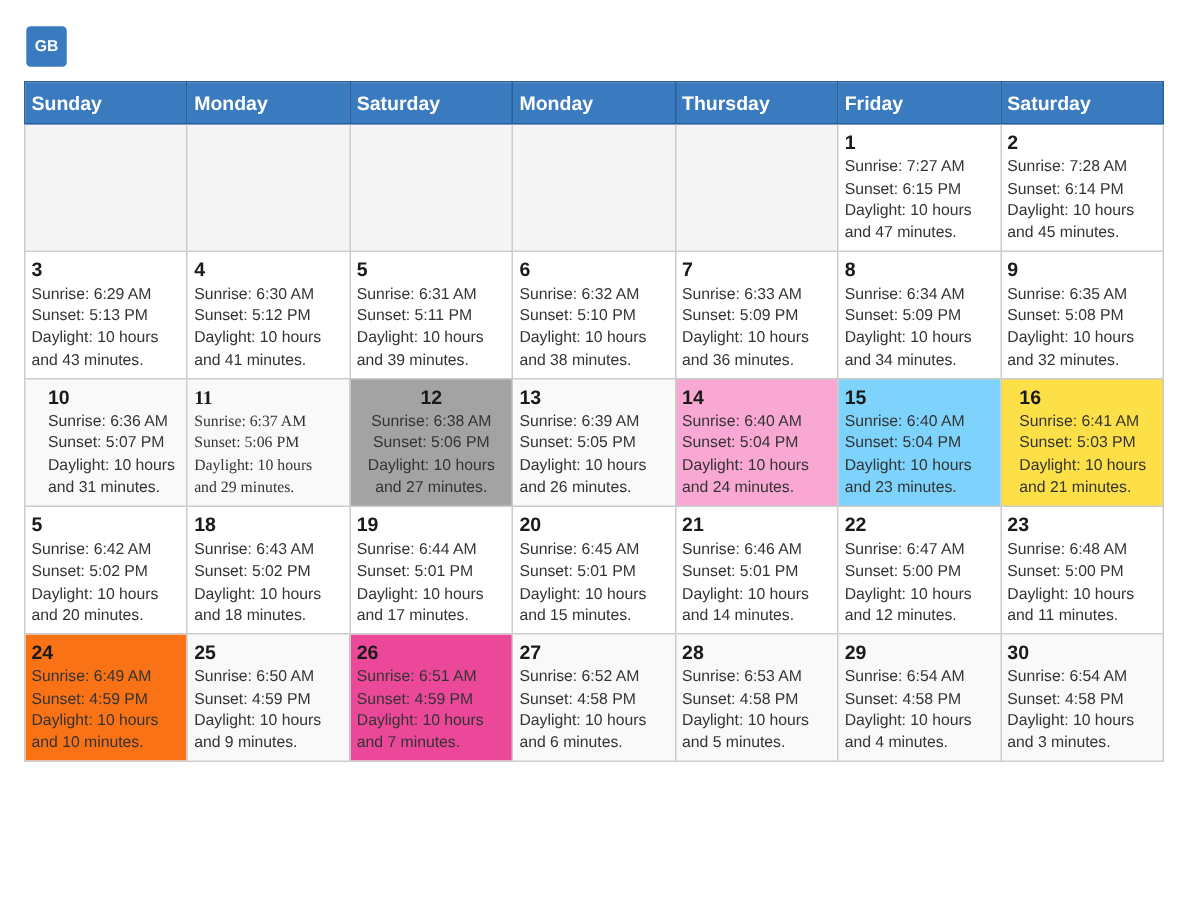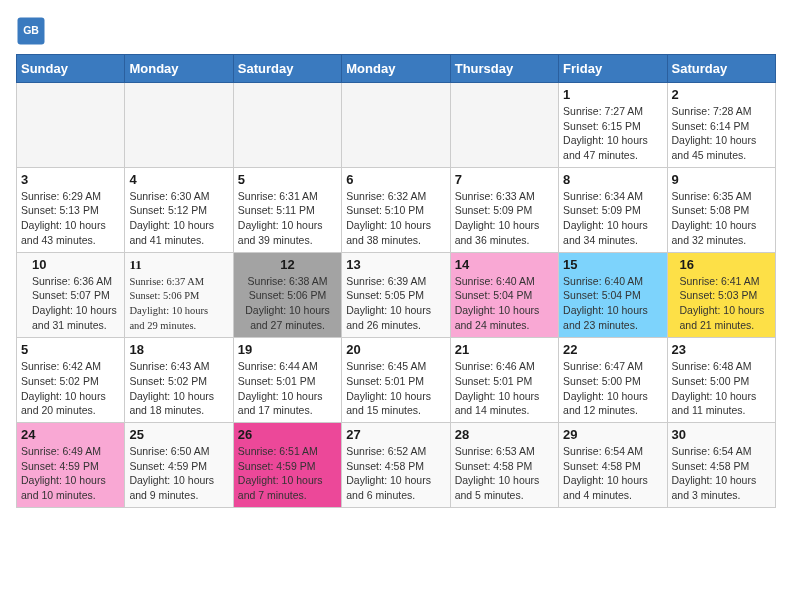--- a/index.html
+++ b/index.html
@@ -216,21 +216,21 @@
         <td>
           <div class="day-number">22</div>
           <div class="day-info">Sunrise: 6:47 AM<br>Sunset: 5:00 PM<br>Daylight: 10 hours<br>and 12 minutes.</div>
         </td>
         <td>
           <div class="day-number">23</div>
           <div class="day-info">Sunrise: 6:48 AM<br>Sunset: 5:00 PM<br>Daylight: 10 hours<br>and 11 minutes.</div>
         </td>
       </tr>
       <tr>
-        <td style="background: #f9a8d4;">
+        <td style="background: #f97316;">
           <div class="day-number">24</div>
           <div class="day-info">Sunrise: 6:49 AM<br>Sunset: 4:59 PM<br>Daylight: 10 hours<br>and 10 minutes.</div>
         </td>
         <td style="background: rgb(249, 249, 249);">
           <div class="day-number">25</div>
           <div class="day-info">Sunrise: 6:50 AM<br>Sunset: 4:59 PM<br>Daylight: 10 hours<br>and 9 minutes.</div>
         </td>
         <td style="background: #ec4899;">
           <div class="day-number">26</div>
           <div class="day-info">Sunrise: 6:51 AM<br>Sunset: 4:59 PM<br>Daylight: 10 hours<br>and 7 minutes.</div>

